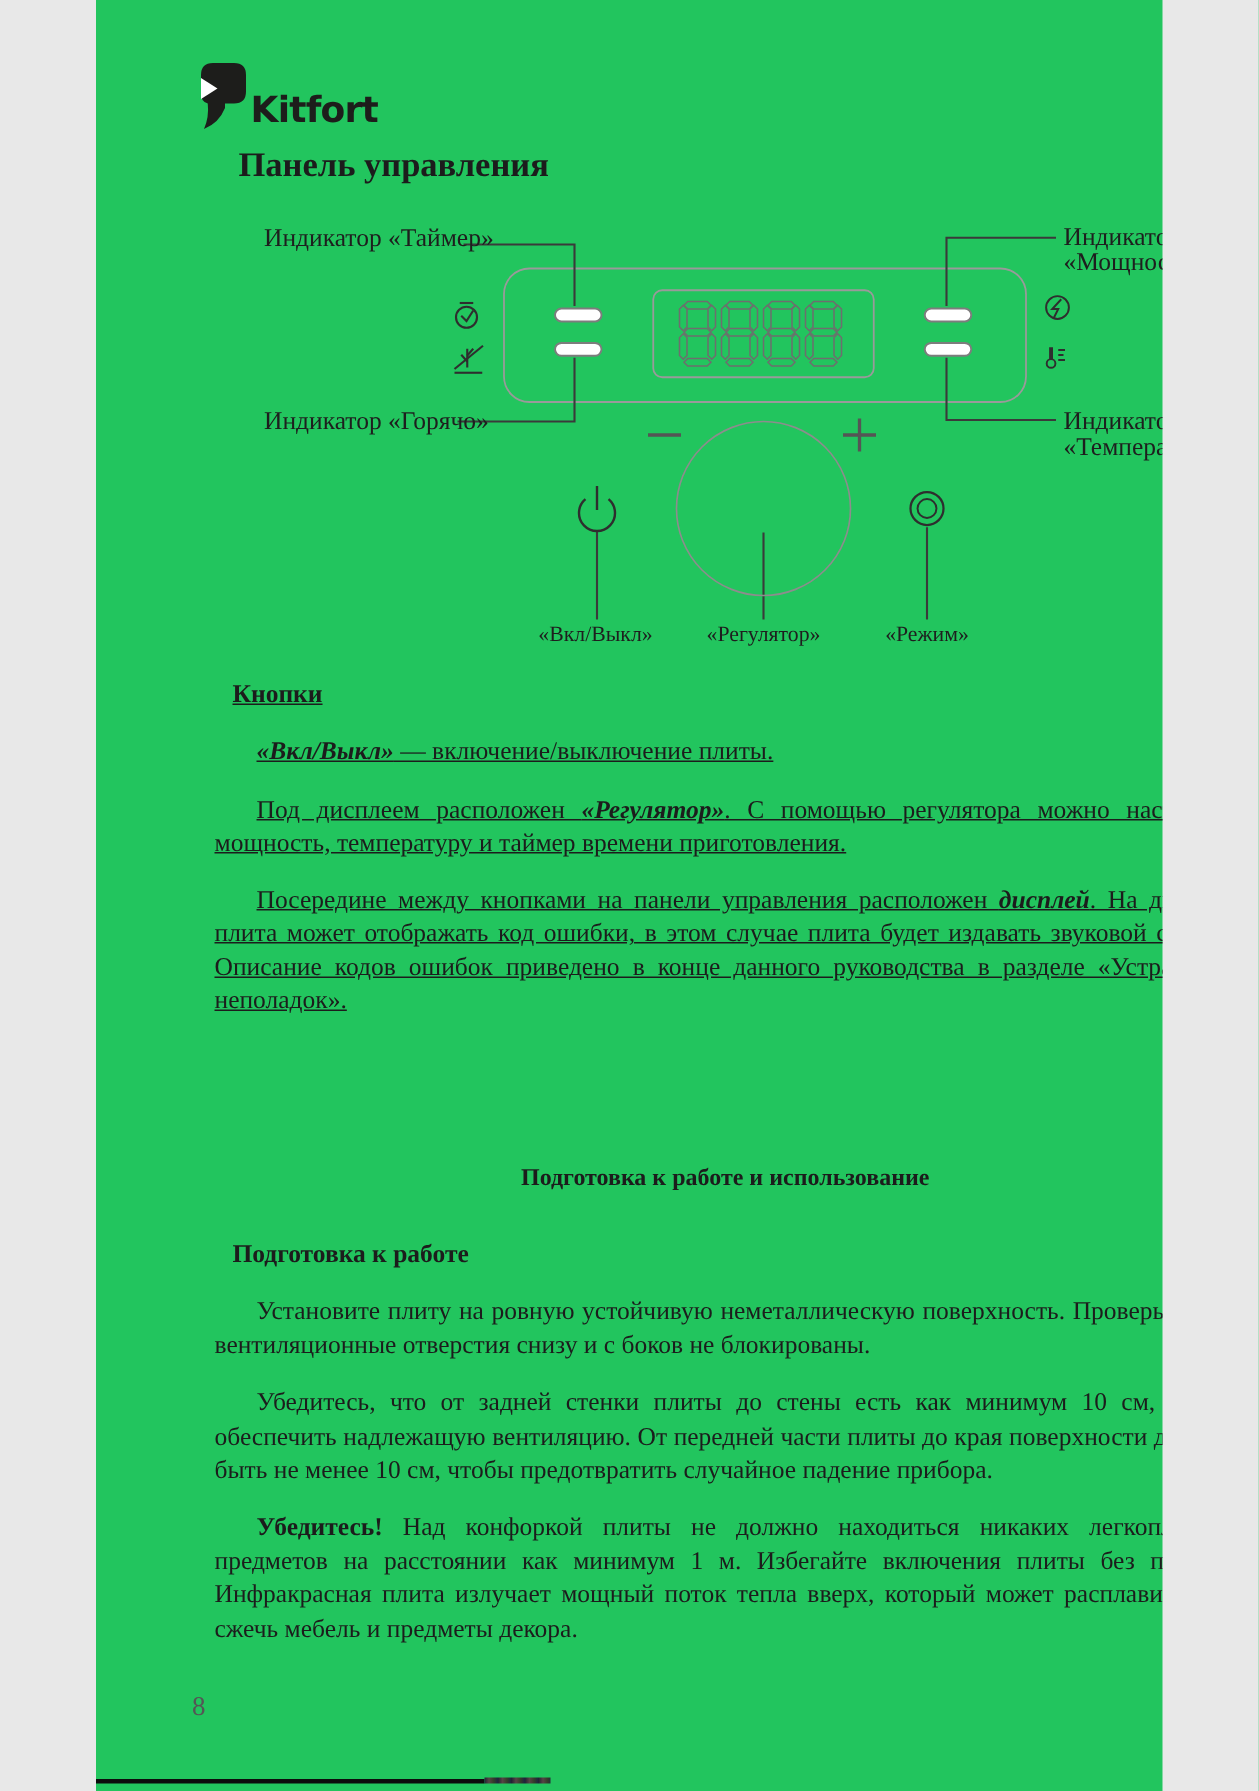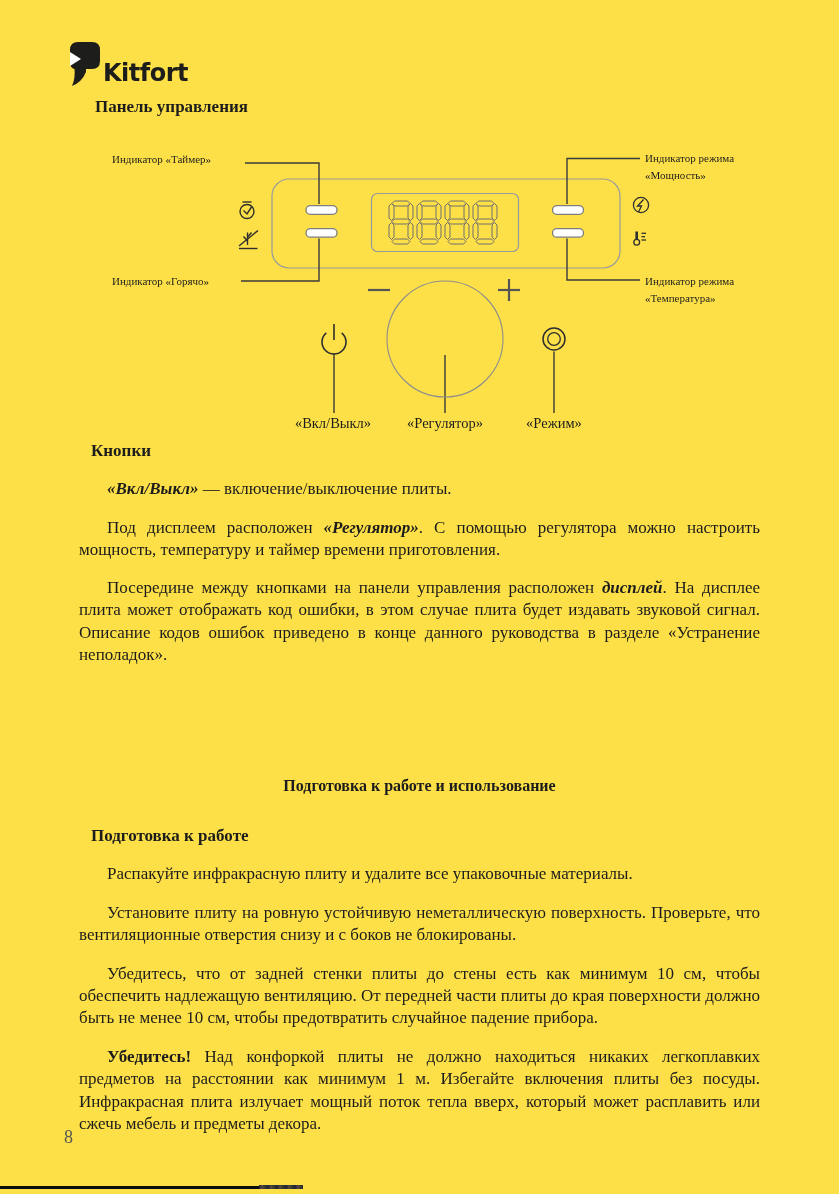--- a/index.html
+++ b/index.html
@@ -1,52 +1,52 @@
 <!DOCTYPE html>
 <html><head>
 <meta charset="utf-8">
 <style>
   html,body{margin:0;padding:0;background:#e8e8e8;}
   .page{
-    position:relative;width:839px;height:1194px;background:#fde047;
+    position:relative;width:711px;height:1194px;background:#22c55e;
     font-family:"Liberation Serif", serif;color:#1c1c1c;overflow:hidden;
     margin:0 auto;
   }
   
   .logo{position:absolute;left:68px;top:38px;width:240px;height:48px;}
   .logo svg{position:absolute;left:0;top:2px;}
   .logo-text{
     position:absolute;left:35px;top:21px;
     font-family:"DejaVu Sans", sans-serif;font-weight:700;font-size:24px;
     color:#1d1d1b;letter-spacing:-0.5px;
   }
   
   .h1{
-    position:absolute;left:95px;top:97px;font-size:17px;font-weight:bold;
+    position:absolute;left:95px;top:97px;font-size:23px;font-weight:bold;
   }
   .h2{
     position:absolute;left:63px;top:777px;width:713px;text-align:center;
     font-size:16px;font-weight:bold;
   }
   .h3{font-size:17px;font-weight:bold;margin:0 0 0 28px;line-height:22.4px;}
   
   .diagram{position:absolute;left:0;top:140px;width:839px;height:300px;}
   .diagram svg{position:absolute;left:0;top:0;}
   .dlabel{
-    position:absolute;font-size:11px;line-height:16.8px;color:#1e1e1e;
+    position:absolute;font-size:17px;line-height:16.8px;color:#1e1e1e;
     white-space:nowrap;
   }
   .dlabel.center{text-align:center;white-space:nowrap;}
   
   .textblock{position:absolute;left:63px;width:713px;}
   .textblock p{
     margin:16px;font-size:17px;line-height:22.25px;text-align:justify;
     text-indent:28px;
   }
-  .buttons-block{top:440px;}
+  .buttons-block{top:452px;text-decoration:underline;}
   .usage-block{top:825px;}
   .usage-block p{line-height:22.4px;}
   .rt-b{font-weight:bold;}
   .rt-i{font-style:italic;}
   
   .page-number{
     position:absolute;left:64px;top:1127px;font-size:18px;color:#555;
   }
   .scan-line{position:absolute;top:1186px;left:0;height:3px;background:#0c0c0c;width:259px;}
   .scan-line-noise{
@@ -172,21 +172,20 @@
   <div class="textblock buttons-block">
     <div class="h3">Кнопки</div>
     <p><span class="rt-b rt-i">«Вкл/Выкл»</span><span> — включение/выключение плиты.</span></p>
     <p><span>Под дисплеем расположен </span><span class="rt-b rt-i">«Регулятор»</span><span>. С помощью регулятора можно настроить мощность, температуру и таймер времени приготовления.</span></p>
     <p><span>Посередине между кнопками на панели управления расположен </span><span class="rt-b rt-i">дисплей</span><span>. На дисплее плита может отображать код ошибки, в этом случае плита будет издавать звуковой сигнал. Описание кодов ошибок приведено в конце данного руководства в разделе «Устранение неполадок».</span></p>
   </div>
 
   <div class="h2">Подготовка к работе и использование</div>
   <div class="textblock usage-block">
     <div class="h3">Подготовка к работе</div>
-    <p><span>Распакуйте инфракрасную плиту и удалите все упаковочные материалы.</span></p>
     <p><span>Установите плиту на ровную устойчивую неметаллическую поверхность. Проверьте, что вентиляционные отверстия снизу и с боков не блокированы.</span></p>
     <p><span>Убедитесь, что от задней стенки плиты до стены есть как минимум 10 см, чтобы обеспечить надлежащую вентиляцию. От передней части плиты до края поверхности должно быть не менее 10 см, чтобы предотвратить случайное падение прибора.</span></p>
     <p><span class="rt-b">Убедитесь!</span><span> Над конфоркой плиты не должно находиться никаких легкоплавких предметов на расстоянии как минимум 1 м. Избегайте включения плиты без посуды. Инфракрасная плита излучает мощный поток тепла вверх, который может расплавить или сжечь мебель и предметы декора.</span></p>
   </div>
 
   <div class="page-number">8</div>
   <div class="scan-line"></div>
   <div class="scan-line-noise"></div>
 
 </div>

